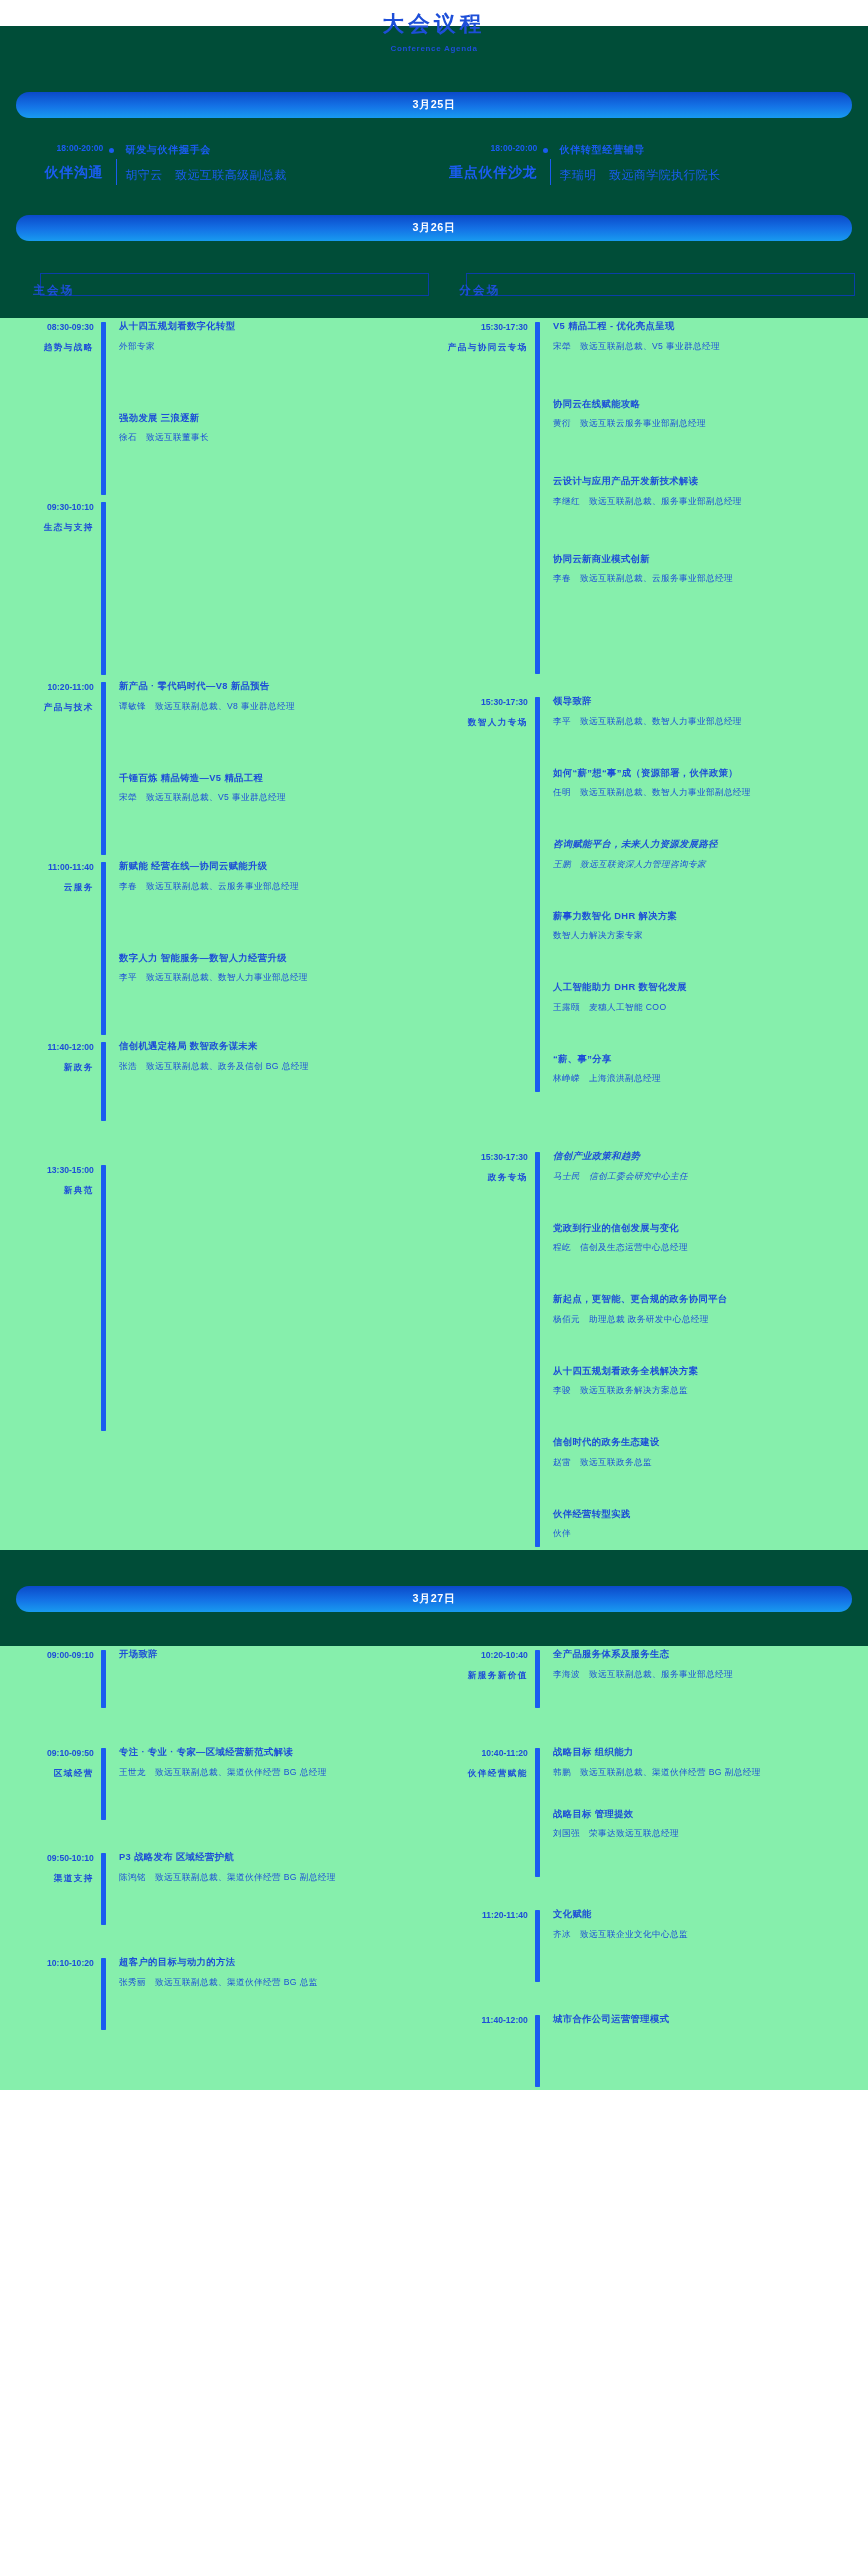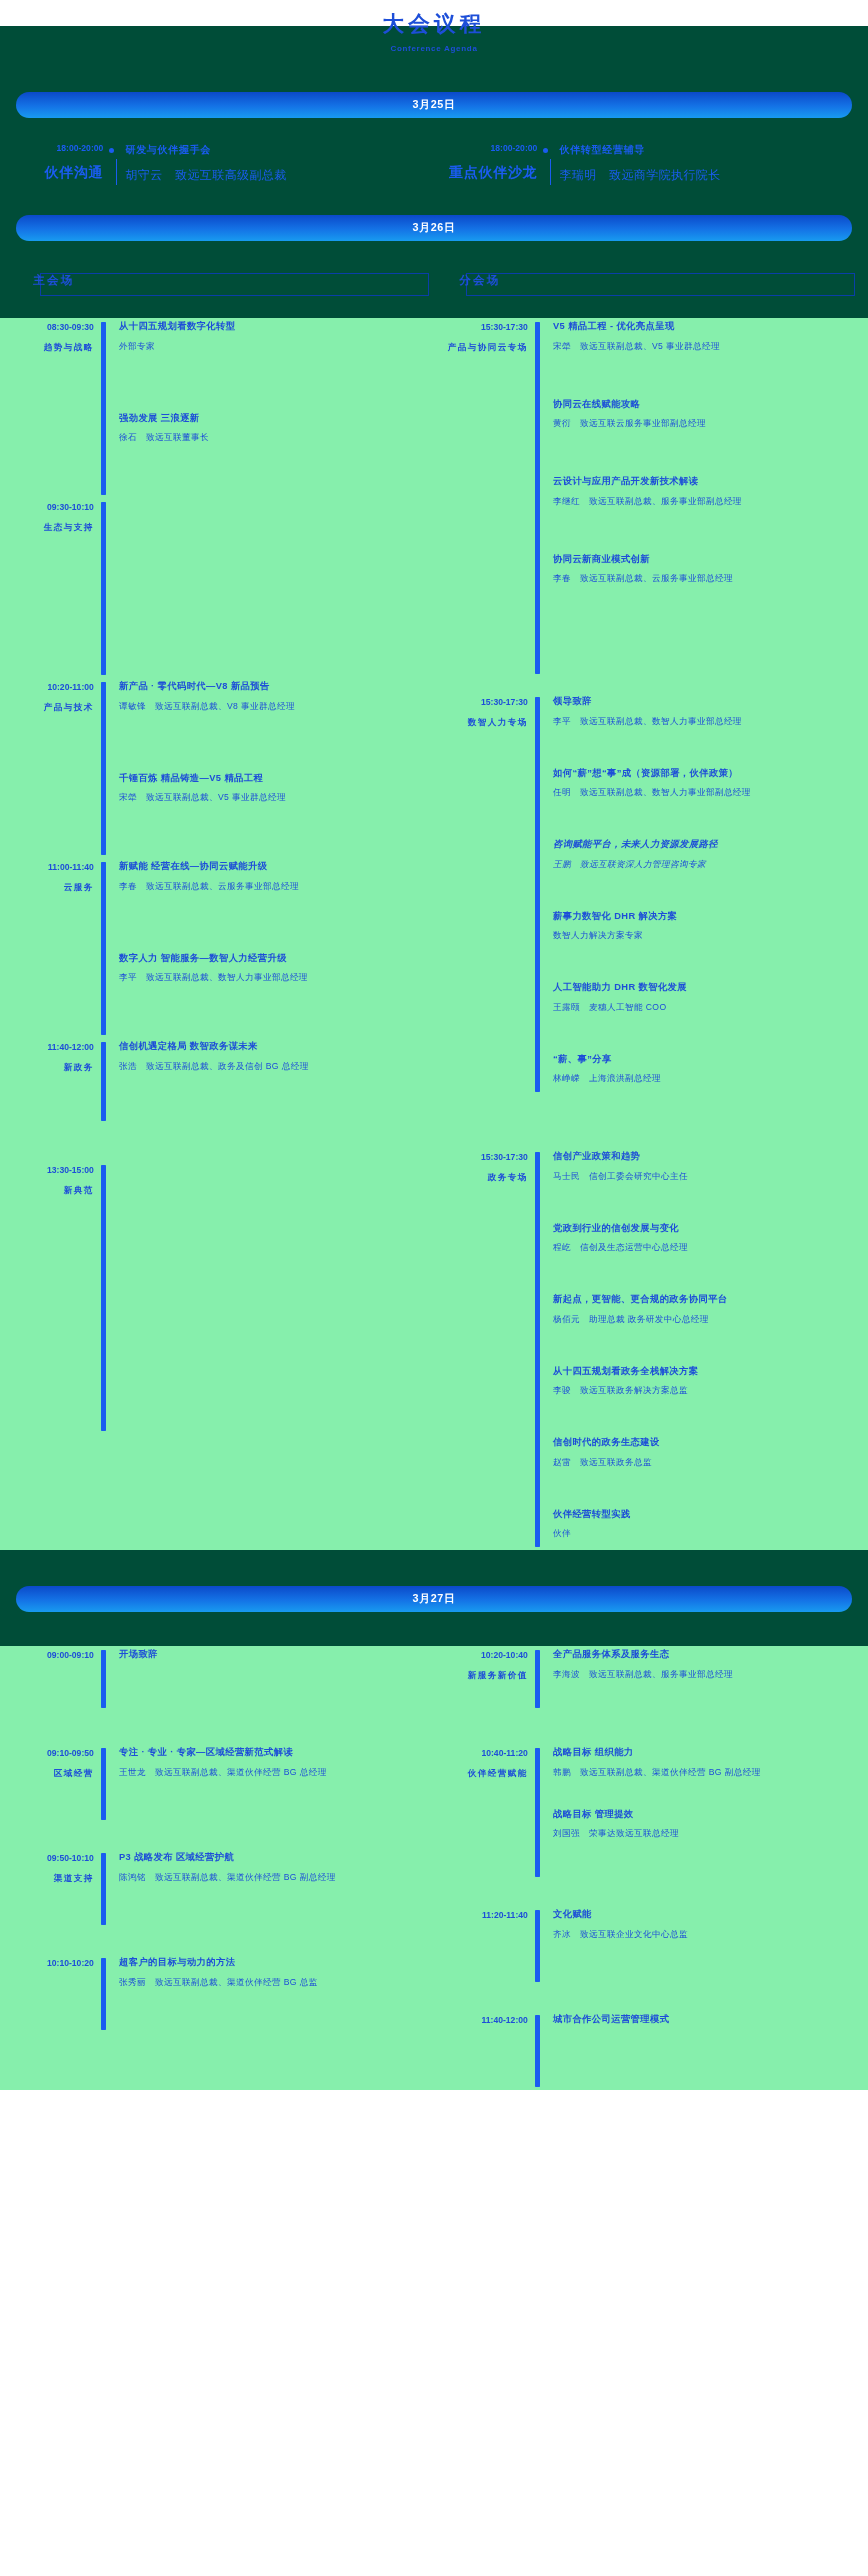--- a/index.html
+++ b/index.html
@@ -64,21 +64,21 @@
   }
   .venue-col { flex: 1 1 0; position: relative; }
   .venue-box {
     border: 0.7px solid #0a3ea8;
     height: 23px;
     margin-left: 27px;
     margin-top: 5.7px;
   }
   .venue-label {
     position: absolute;
-    top: 5px; left: 16px;
+    top: 15px; left: 16px;
     font-size: 11.5px;
     font-weight: bold;
     color: #1d4ed8;
     letter-spacing: 2.2px;
     padding: 0 4.3px;
   }
 
   
   .agenda {
     display: flex;
@@ -373,21 +373,21 @@
 
       <div style="height:53px;"></div>
 
       <div class="slot" style="min-height:402px;">
         <div class="slot-time">
           <div class="t">15:30-17:30</div>
           <div class="tag">政务专场</div>
         </div>
         <div class="slot-bar"></div>
         <div class="slot-items">
-          <div class="sess" style="margin-bottom:39px;">
+          <div class="sess" style="margin-bottom:39px;font-style:italic;">
             <div class="sess-title">信创产业政策和趋势</div>
             <div class="sess-speaker">马士民　信创工委会研究中心主任</div>
           </div>
           <div class="sess" style="margin-bottom:39px;">
             <div class="sess-title">党政到行业的信创发展与变化</div>
             <div class="sess-speaker">程屹　信创及生态运营中心总经理</div>
           </div>
           <div class="sess" style="margin-bottom:39px;">
             <div class="sess-title">新起点，更智能、更合规的政务协同平台</div>
             <div class="sess-speaker">杨佰元　助理总裁 政务研发中心总经理</div>

